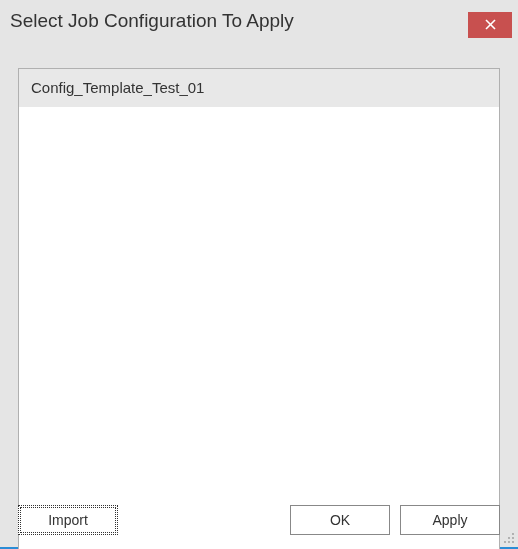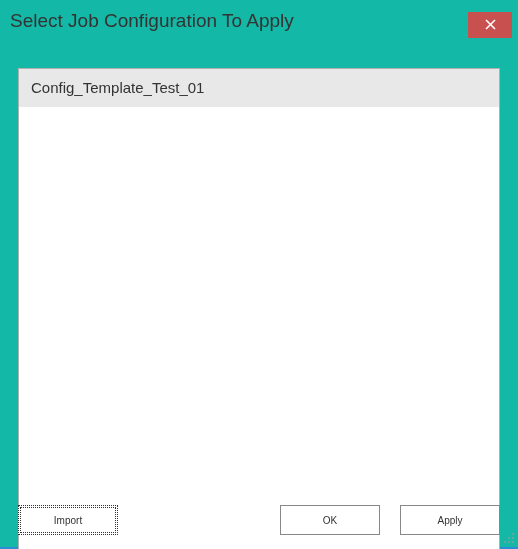--- a/index.html
+++ b/index.html
@@ -11,21 +11,21 @@
       font-family: "Segoe UI", Tahoma, sans-serif;
       background: #fff;
       width: 518px;
       height: 549px;
       position: relative;
       overflow: hidden;
     }
     .dialog {
       width: 518px;
       height: 549px;
-      background: #14b8a6;
+      background: #e5e5e5;
       position: relative;
       border-bottom: 2px solid #2b8dd6;
     }
     .title-bar {
       display: flex;
       justify-content: space-between;
       align-items: flex-start;
       padding: 10px 0 0 10px;
       height: 50px;
     }
@@ -73,29 +73,29 @@
       position: absolute;
       bottom: 12px;
       left: 18px;
       right: 18px;
       display: flex;
       justify-content: space-between;
       align-items: center;
     }
     .button-bar-right {
       display: flex;
-      gap: 20px;
+      gap: 10px;
       align-items: center;
     }
     .btn {
       min-width: 100px;
       height: 30px;
       border: 1px solid #888;
       background: #fff;
-      font-size: 10px;
+      font-size: 14px;
       color: #333;
       display: flex;
       align-items: center;
       justify-content: center;
       cursor: pointer;
       padding: 0 16px;
     }
     .btn-import {
       border: 1px dotted #333;
       outline: 1px dotted #333;

